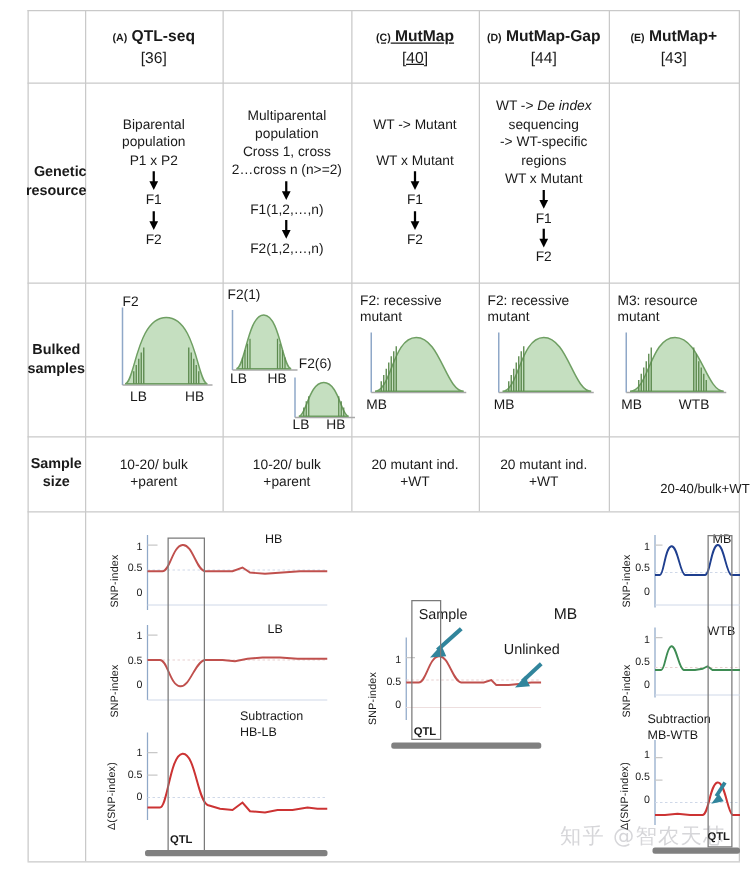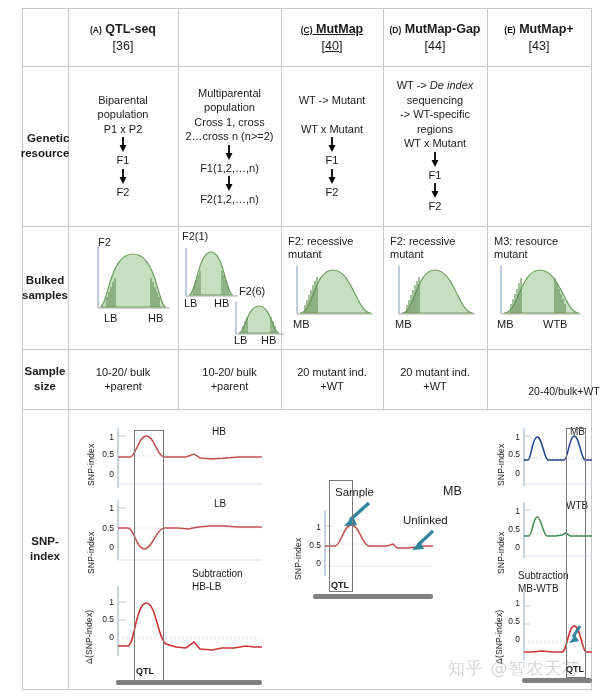--- a/index.html
+++ b/index.html
@@ -92,23 +92,20 @@
   </div>
 
   <div class="cell ctr rowlab" style="left:22px;top:66px;width:46px;height:160px;text-align:right;">
     <div><span>Genetic</span><br><span>resource</span></div>
   </div>
   <div class="cell ctr rowlab" style="left:22px;top:349px;width:46px;height:60px;">
     <div><span>Sample</span><br><span>size</span></div>
   </div>
   <div class="cell ctr rowlab" style="left:22px;top:226px;width:46px;height:123px;">
     <div><span>Bulked</span><br><span>samples</span></div>
-  </div>
-  <div class="cell ctr rowlab" style="left:22px;top:409px;width:46px;height:280px;">
-    <div><span>SNP-</span><br><span>index</span></div>
   </div>
 
   <div class="cell ctr gres" style="left:68px;top:66px;width:110px;height:160px;">
     <div>
       <span>Biparental</span><br>
       <span>population</span><br>
       <span>P1 x P2</span>
       <svg class="arrow" width="10" height="17" viewBox="0 0 10 17">
           <line x1="5" y1="1" x2="5" y2="11" stroke="#000" stroke-width="1.8"></line>
           <polygon points="5,16 1.5,9 8.5,9" fill="#000"></polygon>

